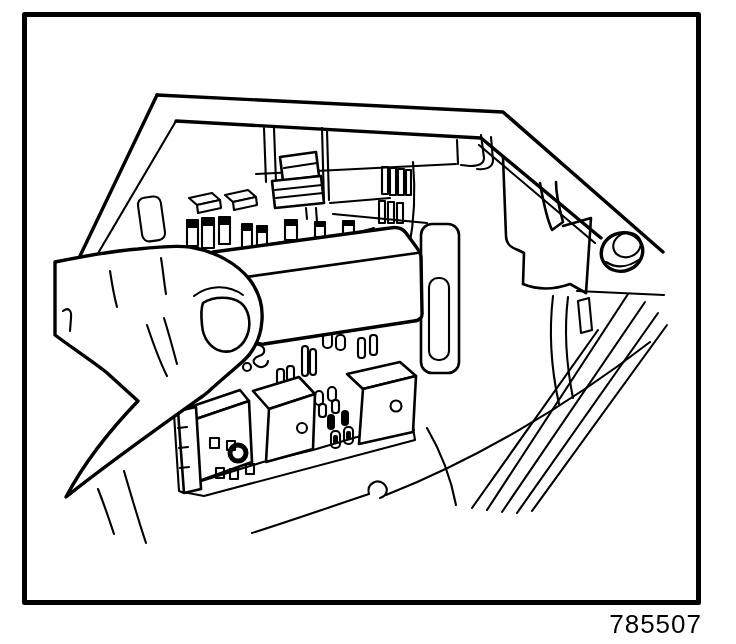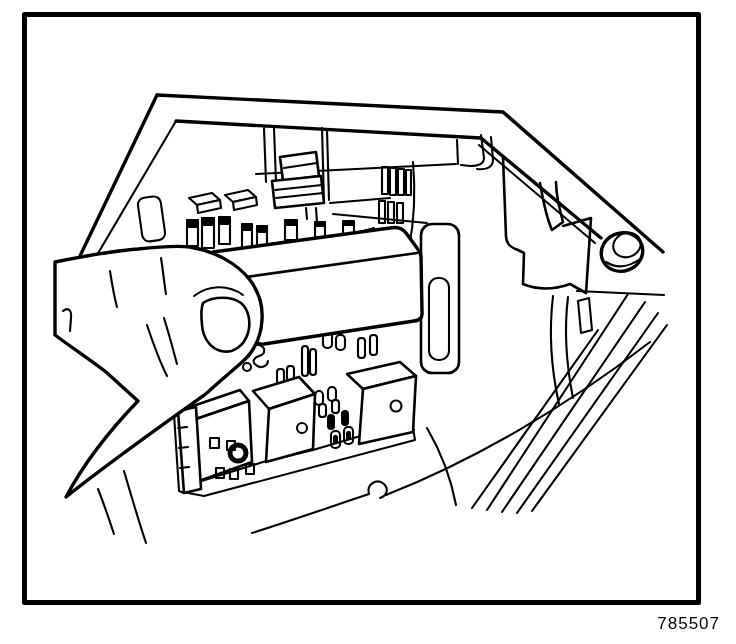--- a/index.html
+++ b/index.html
@@ -16,22 +16,22 @@
     fill:none;stroke:#000000;stroke-width:2.6;
     stroke-linecap:round;stroke-linejoin:round;
   }
   .art .fw{fill:#ffffff;}          
   .art .ink{fill:#000000;stroke:none;} 
   .art .thin{stroke-width:2.1;}
   .art .thick{stroke-width:3.4;}
   .art .frame{stroke-width:5;fill:none;}
   .fig-num{
     position:absolute;
-    right:16px;top:612px;
-    font-size:17px;line-height:24px;
+    right:34px;top:612px;
+    font-size:26px;line-height:24px;
     letter-spacing:1px;
     color:#000;
     font-weight:500;
   }
 </style>
 </head>
 <body>
 
 <div class="stage">
 

